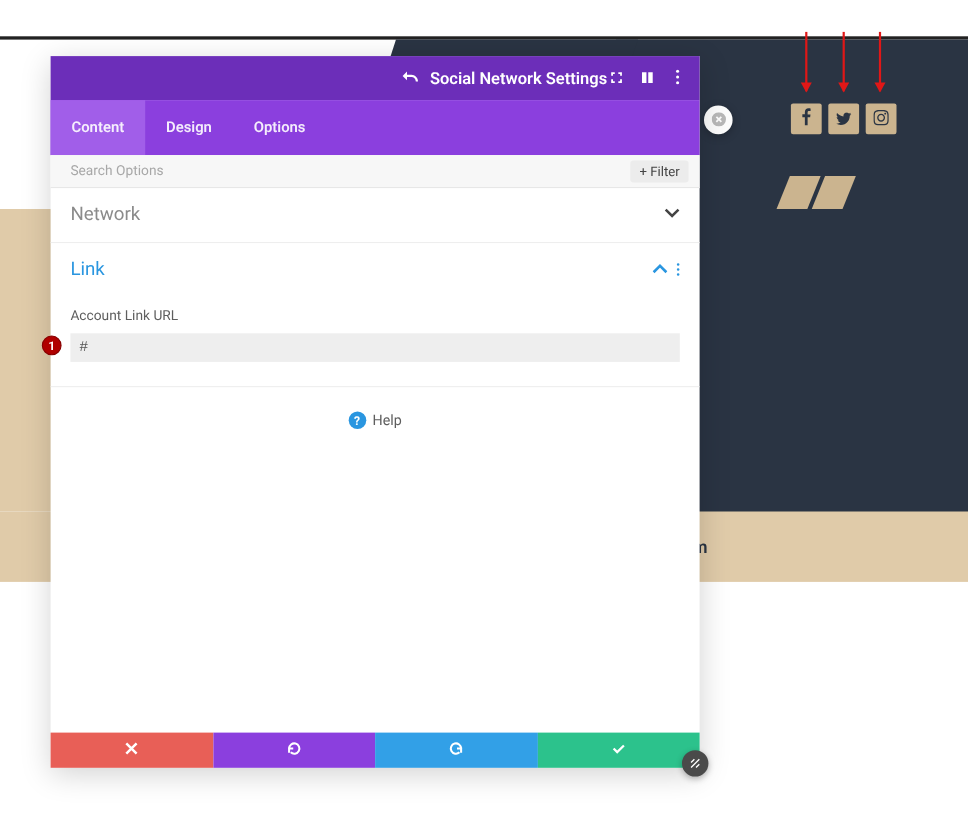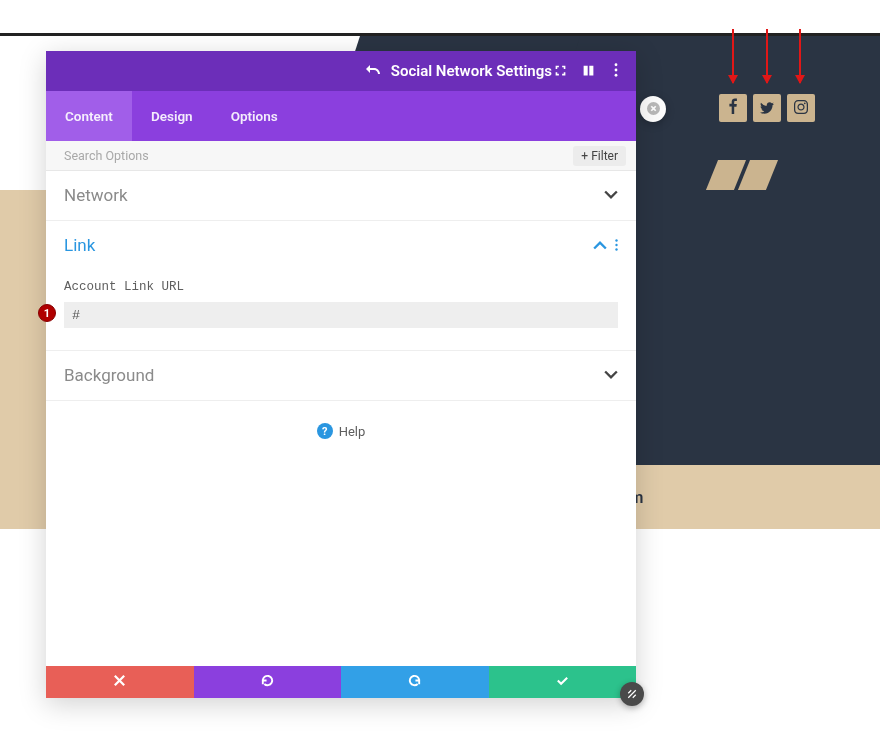--- a/index.html
+++ b/index.html
@@ -141,21 +141,21 @@
     .section-right { display:flex; align-items:center; gap:8px; }
     .chev { color: #2a3443; font-size: 18px; }
     .chev.open { color: #2a96e0; }
     .section-opts { color: #2a96e0; cursor:pointer; }
 
     .link-body {
       padding: 10px 18px 22px 18px;
       border-bottom: 1px solid #eee;
       position: relative;
     }
-    .field-label { font-size: 12.5px; color: #5e5e5e; margin-bottom: 8px; font-family: Liberation Mono, monospace; }
+    .field-label { font-size: 12.5px; color: #5e5e5e; margin-bottom: 8px; }
     .field-input-wrap { position: relative; }
     .annot-badge {
       position: absolute; left: -26px; top: 2px;
       width: 18px; height: 18px; border-radius: 50%;
       background: #b00000; color: #fff; font-size: 11px; font-weight: 700;
       display:flex; align-items:center; justify-content:center;
       border: 1px solid #870000;
     }
     .field-input {
       width: 100%; height: 26px;
@@ -339,30 +339,20 @@
   </div>
 
   <div class="link-body">
     <div class="field-label">Account Link URL</div>
     <div class="field-input-wrap">
       <div class="annot-badge">1</div>
       <input class="field-input" type="text" value="#" style="">
     </div>
   </div>
 
-  <div class="section-row">
-    <span class="section-title">Background</span>
-    <div class="section-right">
-      <span class="chev">
-        <svg width="14" height="14" viewBox="0 0 12 8">
-            <path d="M1 1l5 5 5-5" stroke="#444" stroke-width="2" fill="none"></path>
-          </svg>
-      </span>
-    </div>
-  </div>
 
   <div class="help-row">
     <span class="help-icon">?</span>
     <span>Help</span>
   </div>
 
   <div class="action-bar">
     <div class="act red">
       <span>
         <svg viewBox="0 0 16 16">

